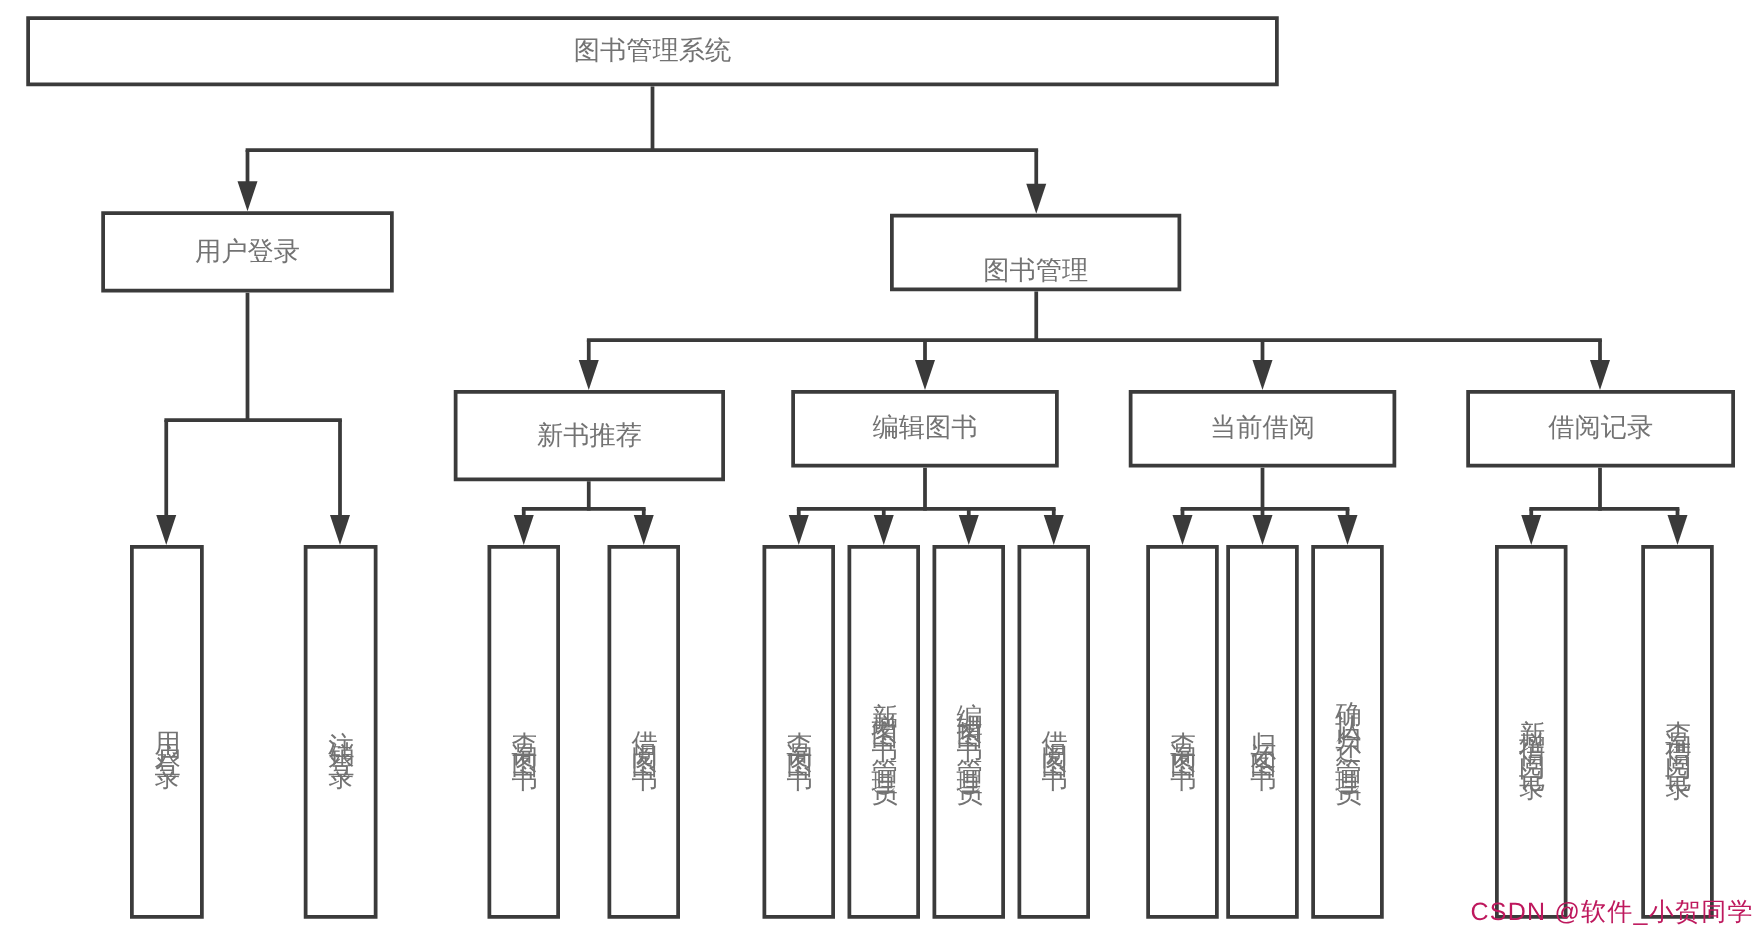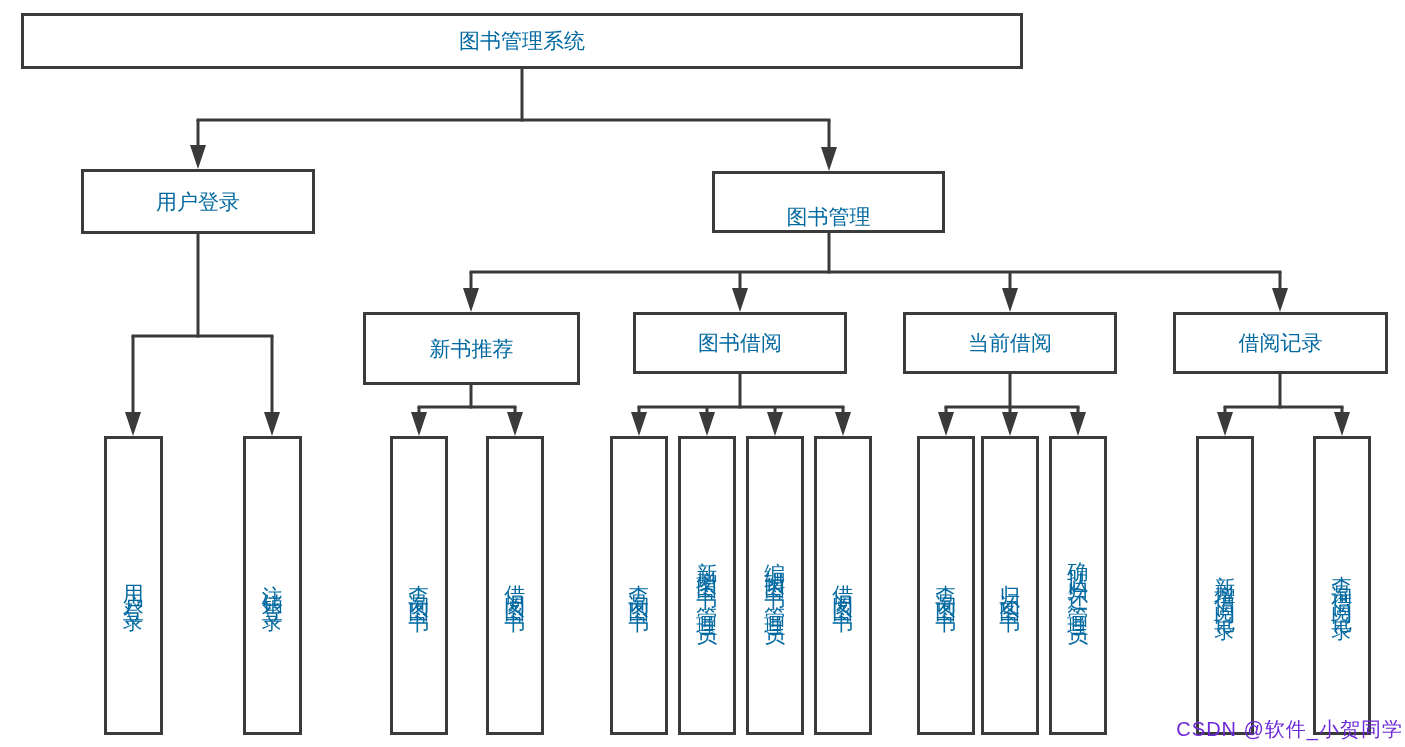--- a/index.html
+++ b/index.html
@@ -19,35 +19,35 @@
   #edges line { stroke: #3a3a3a; stroke-width: 3; }
   #edges polygon { fill: #3a3a3a; }
   .box {
     position: absolute;
     box-sizing: border-box;
     background: #ffffff;
     border: 3px solid #3b3b3b;
     display: flex;
     align-items: center;
     justify-content: center;
-    color: #0369a1;
+    color: #737373;
     font-size: 21px;
     line-height: 1.3;
     text-align: center;
   }
   .box.v {
     writing-mode: vertical-rl;
     text-orientation: mixed;
     letter-spacing: 9px;
   }
   .watermark {
     position: absolute;
     right: 2px;
     bottom: 4px;
-    color: #6d28d9;
+    color: #be185d;
     font-size: 20px;
     letter-spacing: 1px;
     white-space: nowrap;
     z-index: 5;
   }
 </style>
 </head>
 <body>
 
 <div id="canvas">
@@ -136,21 +136,21 @@
     <span>用户登录</span>
   </div>
   <div class="box h" style="left:712px; top:171px; width:233px; height:62px;align-items:flex-end;">
     <span>图书管理</span>
   </div>
 
   <div class="box h" style="left:363px; top:312px; width:217px; height:73px;">
     <span>新书推荐</span>
   </div>
   <div class="box h" style="left:633px; top:312px; width:214px; height:62px;">
-    <span>图书借阅</span>
+    <span>编辑图书</span>
   </div>
   <div class="box h" style="left:903px; top:312px; width:214px; height:62px;">
     <span>当前借阅</span>
   </div>
   <div class="box h" style="left:1173px; top:312px; width:215px; height:62px;">
     <span>借阅记录</span>
   </div>
 
   <div class="box v" style="left:104px; top:436px; width:59px; height:299px;">
     <span>用户登录</span>

